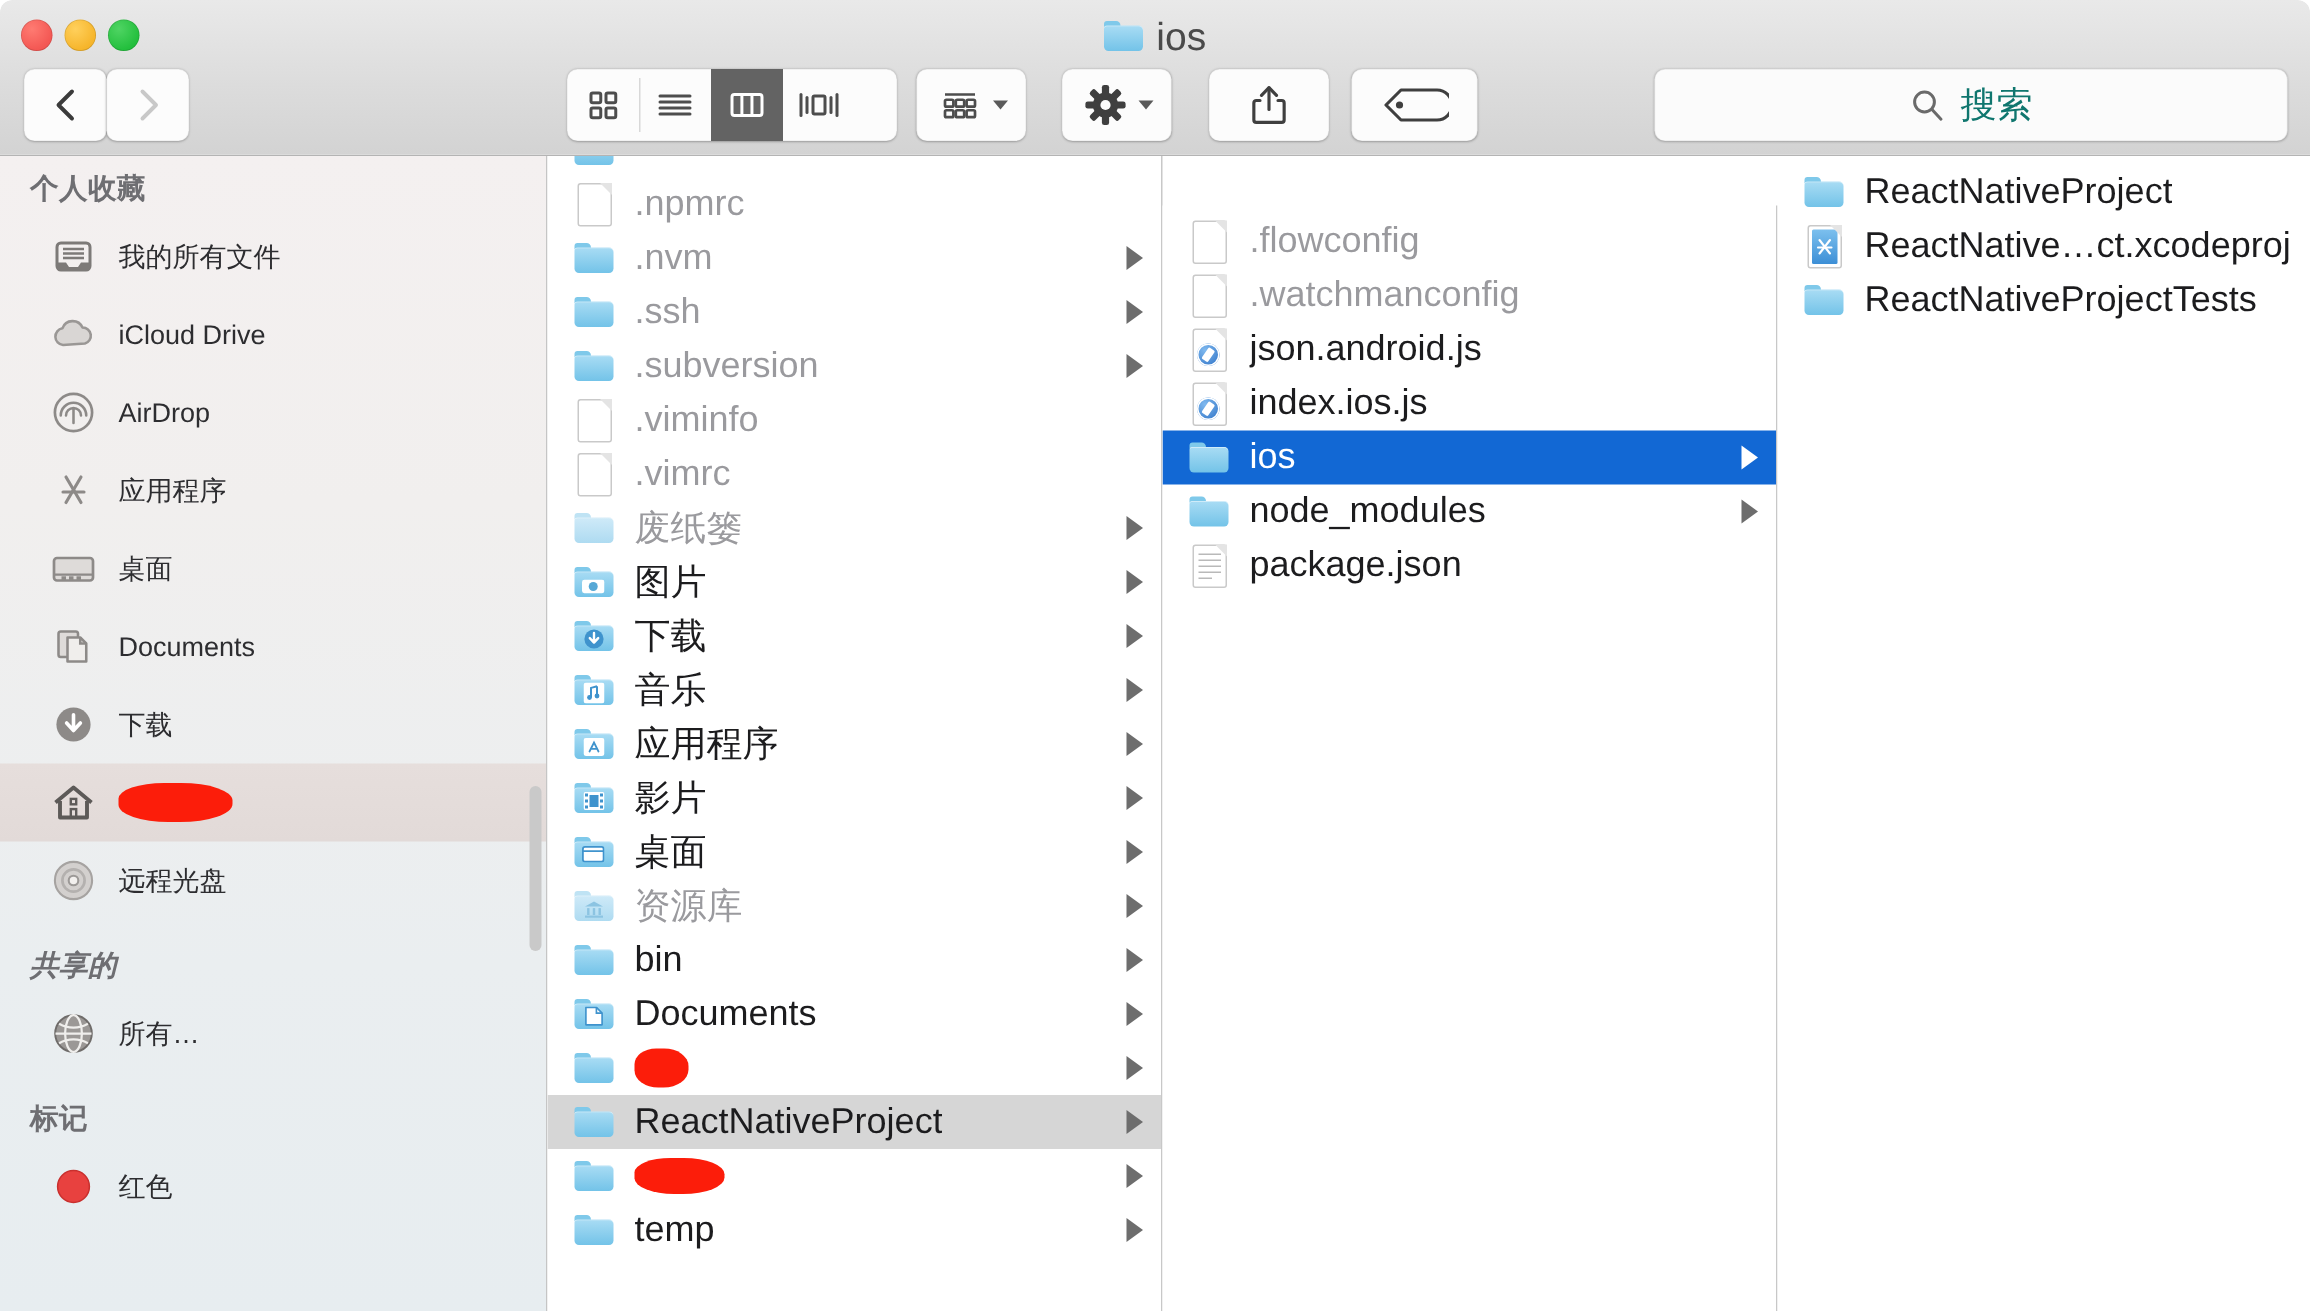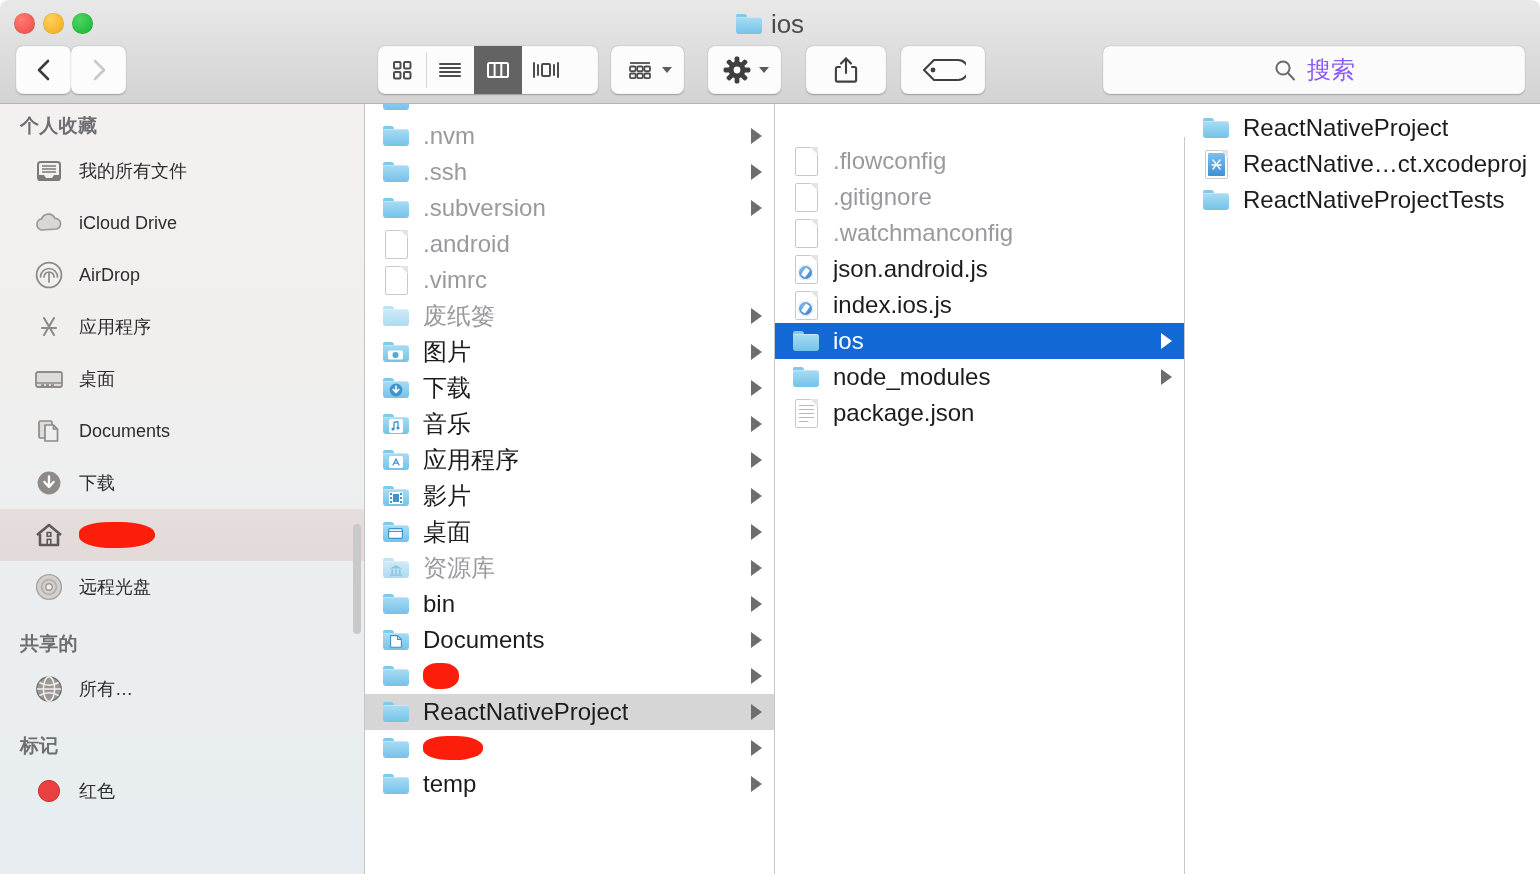--- a/index.html
+++ b/index.html
@@ -96,21 +96,21 @@
   .chev { width: 0; height: 0; border-left: 5.5px solid transparent; border-right: 5.5px solid transparent; border-top: 6px solid #5a5a5a; }
 
   #search {
     position: absolute; top: 46px; left: 1103px;
     width: 422px; height: 48px;
     background: #fbfbfb;
     border-radius: 7px;
     box-shadow: 0 .5px 1.5px rgba(0,0,0,.24), inset 0 0 0 .5px rgba(0,0,0,.07);
     display: flex; align-items: center; justify-content: center; gap: 10px;
   }
-  #search .ph { font-size: 24px; color: #8b5cf6; }
+  #search .ph { font-size: 24px; color: #0f766e; }
 
   .navbtn {
     position: absolute; top: 0; height: 48px; width: 55px;
     background: #fcfcfc; border-radius: 7px;
     box-shadow: 0 .5px 1.5px rgba(0,0,0,.26), inset 0 0 0 .5px rgba(0,0,0,.06);
     display: flex; align-items: center; justify-content: center;
   }
 
   
   #body {
@@ -459,21 +459,21 @@
         <span class="sb-ico">
           <svg width="32" height="32" viewBox="0 0 32 32">
             <circle cx="16" cy="16" r="12.4" fill="#d3d0ce" stroke="#a6a3a1" stroke-width="1.4"></circle>
             <circle cx="16" cy="16" r="7.4" fill="none" stroke="#b4b1af" stroke-width="1.8"></circle>
             <circle cx="16" cy="16" r="3.2" fill="#f2f0ee" stroke="#9c9997" stroke-width="1.4"></circle>
           </svg>
         </span>
         <span>远程光盘</span>
       </div>
 
-      <div class="sb-header" style="padding-top:18px;">共享的</div>
+      <div class="sb-header" style="padding-top:18px;font-style:italic;">共享的</div>
       <div class="sb-item">
         <span class="sb-ico">
           <svg width="32" height="32" viewBox="0 0 32 32">
             <circle cx="16" cy="16" r="12.2" fill="#9b9896" stroke="#6f6c6a" stroke-width="1.3"></circle>
             <g fill="none" stroke="#efeeec" stroke-width="1.5">
               <ellipse cx="16" cy="16" rx="5.6" ry="12.2"></ellipse>
               <line x1="4" y1="16" x2="28" y2="16"></line>
               <path d="M6.4 9.5 a19 19 0 0 0 19.2 0"></path>
               <path d="M6.4 22.5 a19 19 0 0 1 19.2 0"></path>
             </g>
@@ -503,20 +503,26 @@
             <span class="folder">
                 <span class="body"></span>
               </span>
           </span>
           <span class="nm"></span>
         </div>
 
         <div style="position:absolute; top:14px; left:0; right:0;">
           <div class="row dim">
             <span class="row-ico">
+                <span class="doc"></span>
+              </span>
+            <span class="nm">.npmrc</span>
+          </div>
+          <div class="row dim">
+            <span class="row-ico">
                 <span class="folder">
                   <span class="tab"></span>
                   <span class="body"></span>
                 </span>
               </span>
             <span class="nm">.nvm</span>
             <span class="arrow"></span>
           </div>
           <div class="row dim">
             <span class="row-ico">
@@ -535,21 +541,21 @@
                   <span class="body"></span>
                 </span>
               </span>
             <span class="nm">.subversion</span>
             <span class="arrow"></span>
           </div>
           <div class="row dim">
             <span class="row-ico">
                 <span class="doc"></span>
               </span>
-            <span class="nm">.android</span>
+            <span class="nm">.viminfo</span>
           </div>
           <div class="row dim">
             <span class="row-ico">
                 <span class="doc"></span>
               </span>
             <span class="nm">.vimrc</span>
           </div>
           <div class="row dim">
             <span class="row-ico">
                 <span class="folder dim">
@@ -747,26 +753,20 @@
           <div class="row dim">
             <span class="row-ico">
                 <span class="doc"></span>
               </span>
             <span class="nm">.flowconfig</span>
           </div>
           <div class="row dim">
             <span class="row-ico">
                 <span class="doc"></span>
               </span>
-            <span class="nm">.gitignore</span>
-          </div>
-          <div class="row dim">
-            <span class="row-ico">
-                <span class="doc"></span>
-              </span>
             <span class="nm">.watchmanconfig</span>
           </div>
           <div class="row">
             <span class="row-ico">
                 <span class="doc js">
                   <span class="in"></span>
                 </span>
               </span>
             <span class="nm">json.android.js</span>
           </div>

